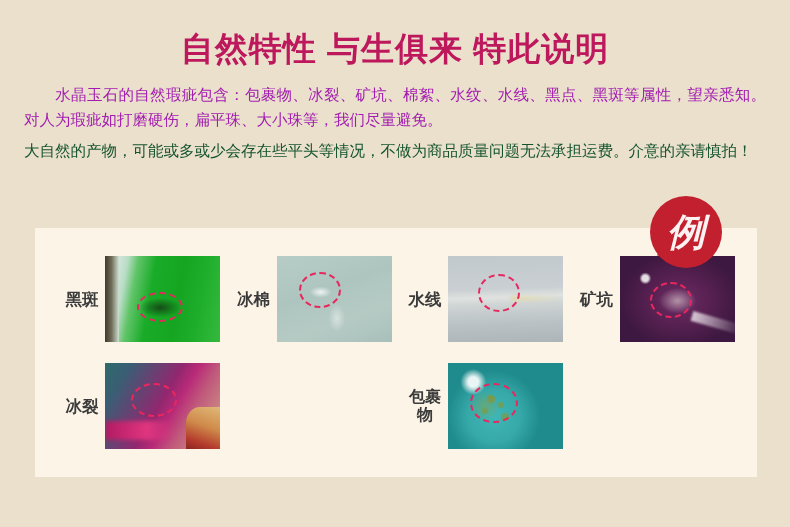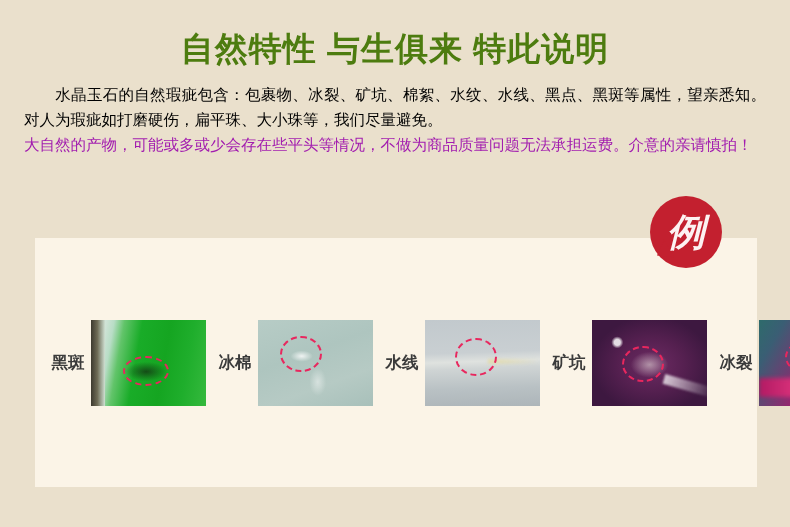--- a/index.html
+++ b/index.html
@@ -18,43 +18,43 @@
   
   .page {
     position: relative;
     width: 790px;
     height: 527px;
     background: #eae0cc;
   }
 
   .title {
     text-align: center;
-    color: #4d7c0f;
+    color: #be185d;
     font-size: 33px;
     font-weight: bold;
     letter-spacing: 1px;
     padding-top: 30px;
     line-height: 1.15;
     white-space: pre;
   }
 
   .body-copy {
     margin: 14px 24px 0 24px;
-    color: #000000;
+    color: #a21caf;
     font-size: 15.5px;
     line-height: 1.62;
     text-align: justify;
   }
   .body-copy .indent {
     display: inline-block;
     width: 2em;
   }
   .body-copy.red {
-    color: #a21caf;
-    margin-top: 0;
+    color: #14532d;
+    margin-top: 6px;
   }
 
   
   .badge-wrap {
     position: absolute;
     left: 650px;
     top: 196px;
     width: 78px;
     height: 86px;
     z-index: 5;
@@ -87,28 +87,28 @@
     font-weight: bold;
     line-height: 1;
     font-style: italic;
     z-index: 2;
   }
 
   
   .panel {
     position: absolute;
     left: 35px;
-    top: 238px;
+    top: 228px;
     width: 722px;
     height: 249px;
     background: #fbf4e7;
     display: flex;
-    flex-direction: row;
+    flex-direction: column;
     justify-content: space-around;
-    padding: 4px;
+    padding: 18px;
     box-sizing: border-box;
   }
   .grid-row {
     display: flex;
     flex: 1;
     align-items: center;
   }
   .cell {
     flex: 1 1 0;
     display: flex;

